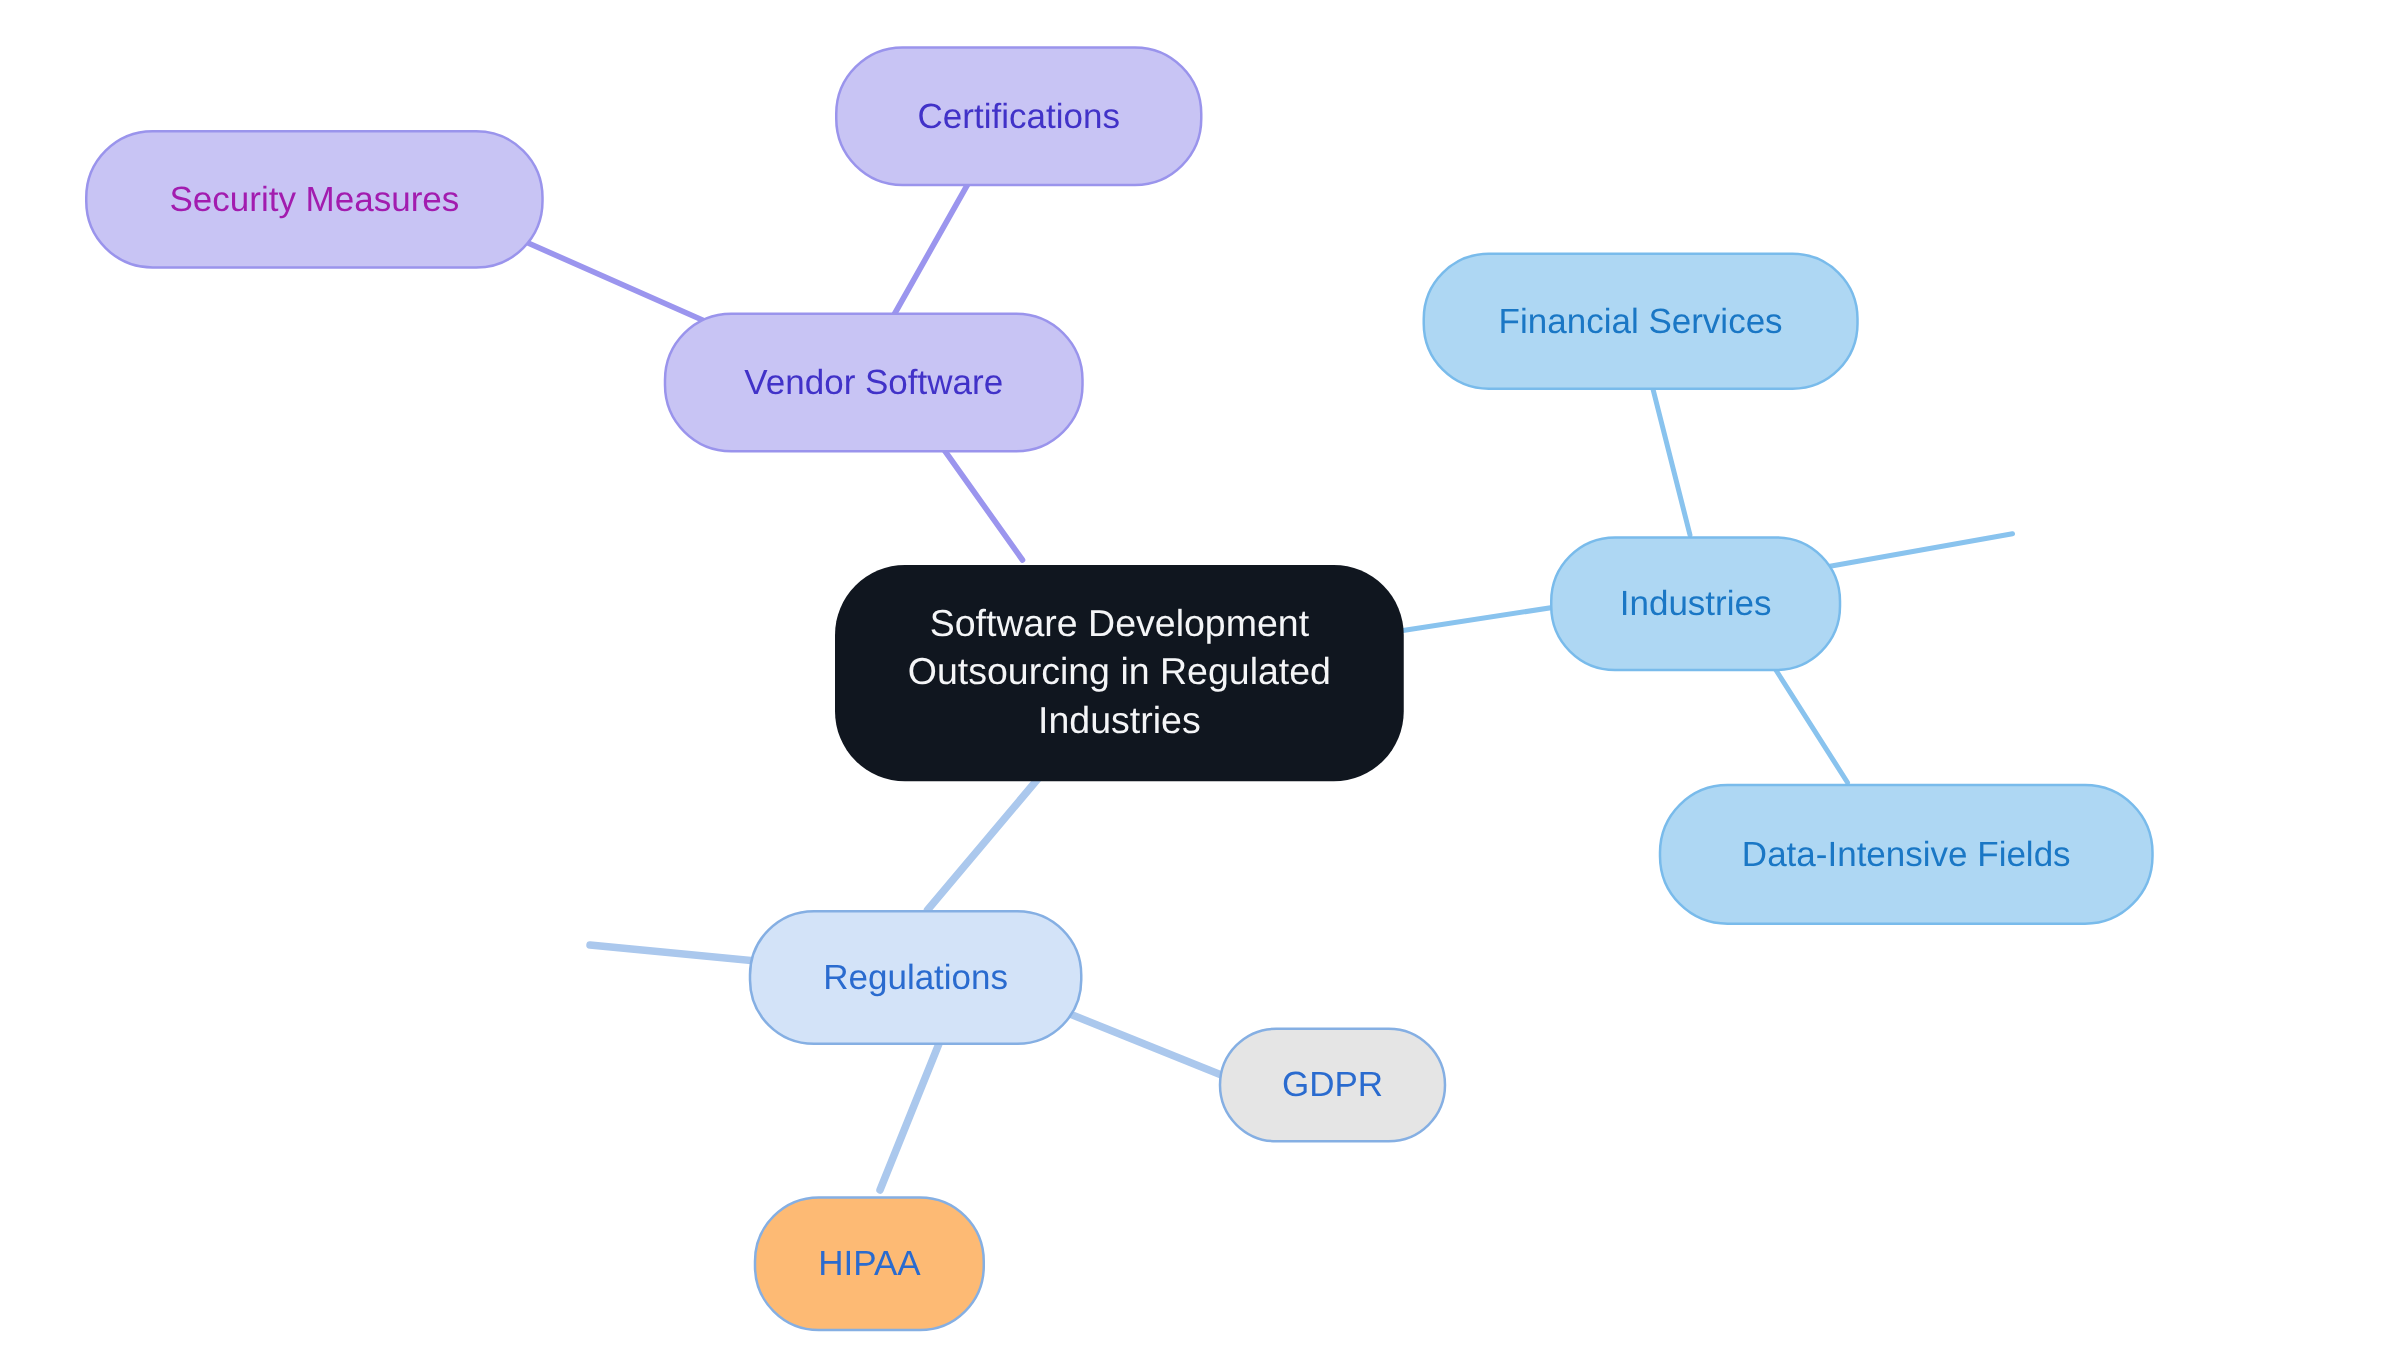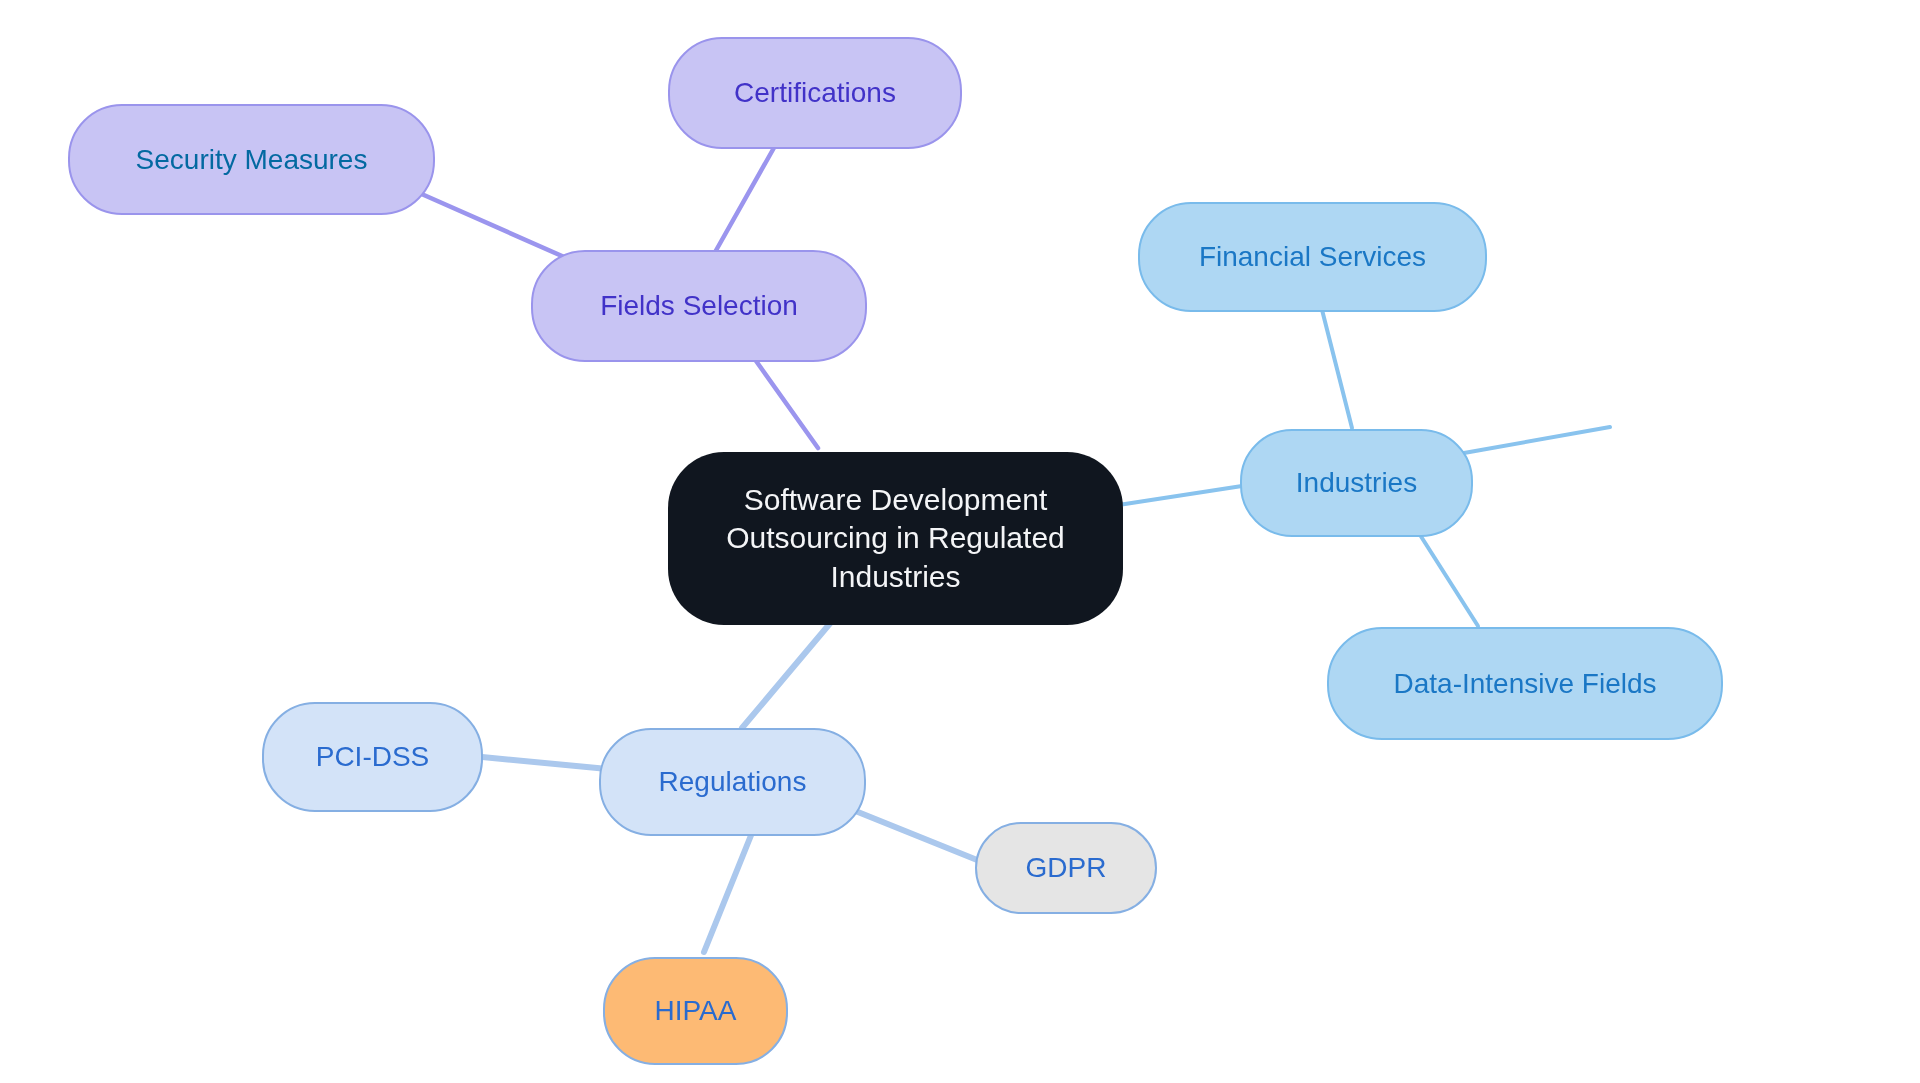--- a/index.html
+++ b/index.html
@@ -59,51 +59,48 @@
       <line x1="472" y1="756" x2="618" y2="770" stroke="#abc8ed" stroke-width="6" stroke-linecap="round"></line>
       <line x1="848" y1="808" x2="992" y2="866" stroke="#abc8ed" stroke-width="6" stroke-linecap="round"></line>
       <line x1="758" y1="818" x2="704" y2="952" stroke="#abc8ed" stroke-width="6" stroke-linecap="round"></line>
     </svg>
 
   <div class="node central-node" style="left: 668px; top: 440px; width: 455px; height: 173px; border-radius: 56px; background: rgb(16, 22, 31); border: none; color: rgb(244, 245, 247); font-size: 30px;">
     <span class="node-label">Software Development Outsourcing in Regulated Industries</span>
   </div>
 
   <div class="node" style="left: 531px; top: 238px; width: 336px; height: 112px; border-radius: 54px; background: rgb(200, 196, 244); border: 2.5px solid rgb(154, 148, 236); color: rgb(65, 50, 200); font-size: 28px;">
-    <span class="node-label">Fields Selection</span>
+    <span class="node-label">Vendor Software</span>
   </div>
 
   <div class="node" style="left: 668px; top: 25px; width: 294px; height: 112px; border-radius: 54px; background: rgb(200, 196, 244); border: 2.5px solid rgb(154, 148, 236); color: rgb(65, 50, 200); font-size: 28px;">
     <span class="node-label">Certifications</span>
   </div>
 
-  <div class="node" style="left: 68px; top: 92px; width: 367px; height: 111px; border-radius: 54px; background: rgb(200, 196, 244); border: 2.5px solid rgb(154, 148, 236); color: #0369a1; font-size: 28px;">
+  <div class="node" style="left: 68px; top: 92px; width: 367px; height: 111px; border-radius: 54px; background: rgb(200, 196, 244); border: 2.5px solid rgb(154, 148, 236); color: #a21caf; font-size: 28px;">
     <span class="node-label">Security Measures</span>
   </div>
 
   <div class="node" style="left: 1138px; top: 190px; width: 349px; height: 110px; border-radius: 53px; background: rgb(174, 215, 243); border: 2.5px solid rgb(121, 187, 235); color: rgb(26, 119, 197); font-size: 28px;">
     <span class="node-label">Financial Services</span>
   </div>
 
   <div class="node" style="left: 1240px; top: 417px; width: 233px; height: 108px; border-radius: 52px; background: rgb(174, 215, 243); border: 2.5px solid rgb(121, 187, 235); color: rgb(26, 119, 197); font-size: 28px;">
     <span class="node-label">Industries</span>
   </div>
 
 
   <div class="node" style="left: 599px; top: 716px; width: 267px; height: 108px; border-radius: 52px; background: rgb(211, 227, 248); border: 2.5px solid rgb(133, 175, 227); color: rgb(42, 107, 207); font-size: 28px;">
     <span class="node-label">Regulations</span>
   </div>
 
   <div class="node" style="left: 1327px; top: 615px; width: 396px; height: 113px; border-radius: 55px; background: rgb(174, 215, 243); border: 2.5px solid rgb(121, 187, 235); color: rgb(26, 119, 197); font-size: 28px;">
     <span class="node-label">Data-Intensive Fields</span>
   </div>
 
-  <div class="node" style="left: 262px; top: 690px; width: 221px; height: 110px; border-radius: 53px; background: rgb(211, 227, 248); border: 2.5px solid rgb(133, 175, 227); color: rgb(42, 107, 207); font-size: 28px;">
-    <span class="node-label">PCI-DSS</span>
-  </div>
 
   <div class="node" style="left: 975px; top: 810px; width: 182px; height: 92px; border-radius: 52px; background: #e5e5e5; border: 2.5px solid rgb(133, 175, 227); color: rgb(42, 107, 207); font-size: 28px;">
     <span class="node-label">GDPR</span>
   </div>
 
   <div class="node" style="left: 603px; top: 945px; width: 185px; height: 108px; border-radius: 52px; background: #fdba74; border: 2.5px solid rgb(133, 175, 227); color: rgb(42, 107, 207); font-size: 28px;">
     <span class="node-label">HIPAA</span>
   </div>
 
 </div>

